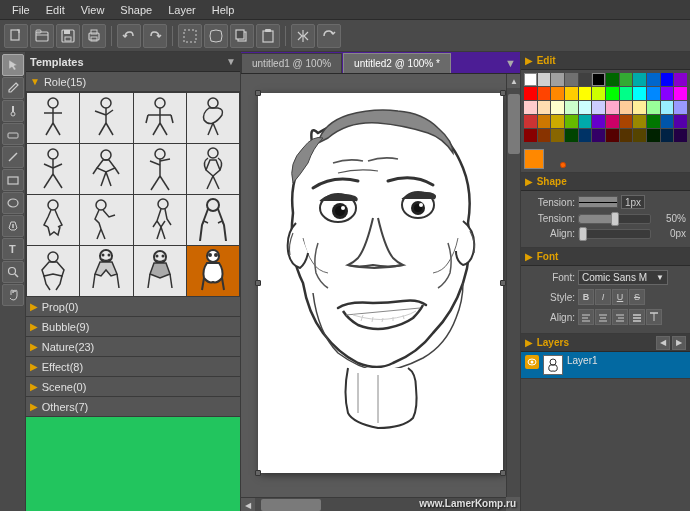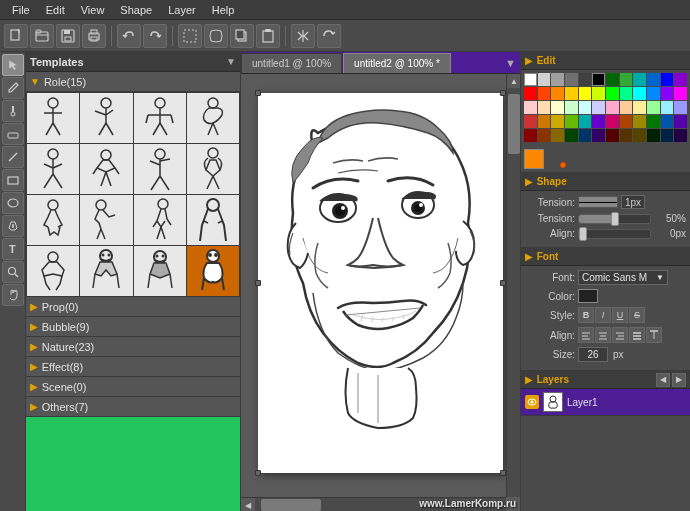--- a/index.html
+++ b/index.html
@@ -456,23 +456,23 @@
       background: #3c3c3c;
       height: 18px;
       display: flex;
       align-items: center;
       padding: 0 4px;
       gap: 4px;
       border-bottom: 1px solid #2a2a2a;
     }
     .layer-row {
       display: flex;
-      align-items: center;
+      align-items: flex-start;
       padding: 3px 4px;
-      background: #4c1d95;
+      background: #0369a1;
       border-bottom: 1px solid #3a3a3a;
       gap: 4px;
     }
     .layer-eye {
       width: 14px;
       height: 14px;
       background: #e8a000;
       border-radius: 2px;
       display: flex;
       align-items: center;
@@ -1109,24 +1109,20 @@
       </div>
 
       <div class="prop-row">
         <span class="prop-label">Font:</span>
         <div class="font-select">
           <span style="font-size:10px;overflow:hidden;white-space:nowrap;">Comic Sans M</span>
           <span style="font-size:8px;">▼</span>
         </div>
       </div>
 
-      <div class="prop-row">
-        <span class="prop-label">Color:</span>
-        <div class="color-box-small"></div>
-      </div>
 
       <div class="prop-row">
         <span class="prop-label">Style:</span>
         <div class="style-buttons">
           <div class="style-btn">
               <strong>B</strong>
             </div>
           <div class="style-btn">
               <em>I</em>
             </div>
@@ -1172,25 +1168,20 @@
           </div>
           <div class="align-btn">
             <svg width="10" height="10" viewBox="0 0 10 10">
                 <line x1="1" y1="1" x2="9" y2="1" stroke="#ccc" stroke-width="1.5"></line>
                 <line x1="5" y1="1" x2="5" y2="9" stroke="#ccc" stroke-width="1"></line>
               </svg>
           </div>
         </div>
       </div>
 
-      <div class="prop-row">
-        <span class="prop-label">Size:</span>
-        <input type="text" class="size-input" value="26" style="">
-        <span style="color:#ccc;font-size:10px;margin-left:2px;">px</span>
-      </div>
     </div>
 
     <div class="layers-section">
       <div class="layers-header">
         <span class="section-expand">▶</span>
         <span class="section-title">Layers</span>
         <div class="layers-arrows">
           <div class="layers-arrow-btn">◀</div>
           <div class="layers-arrow-btn">▶</div>
         </div>

